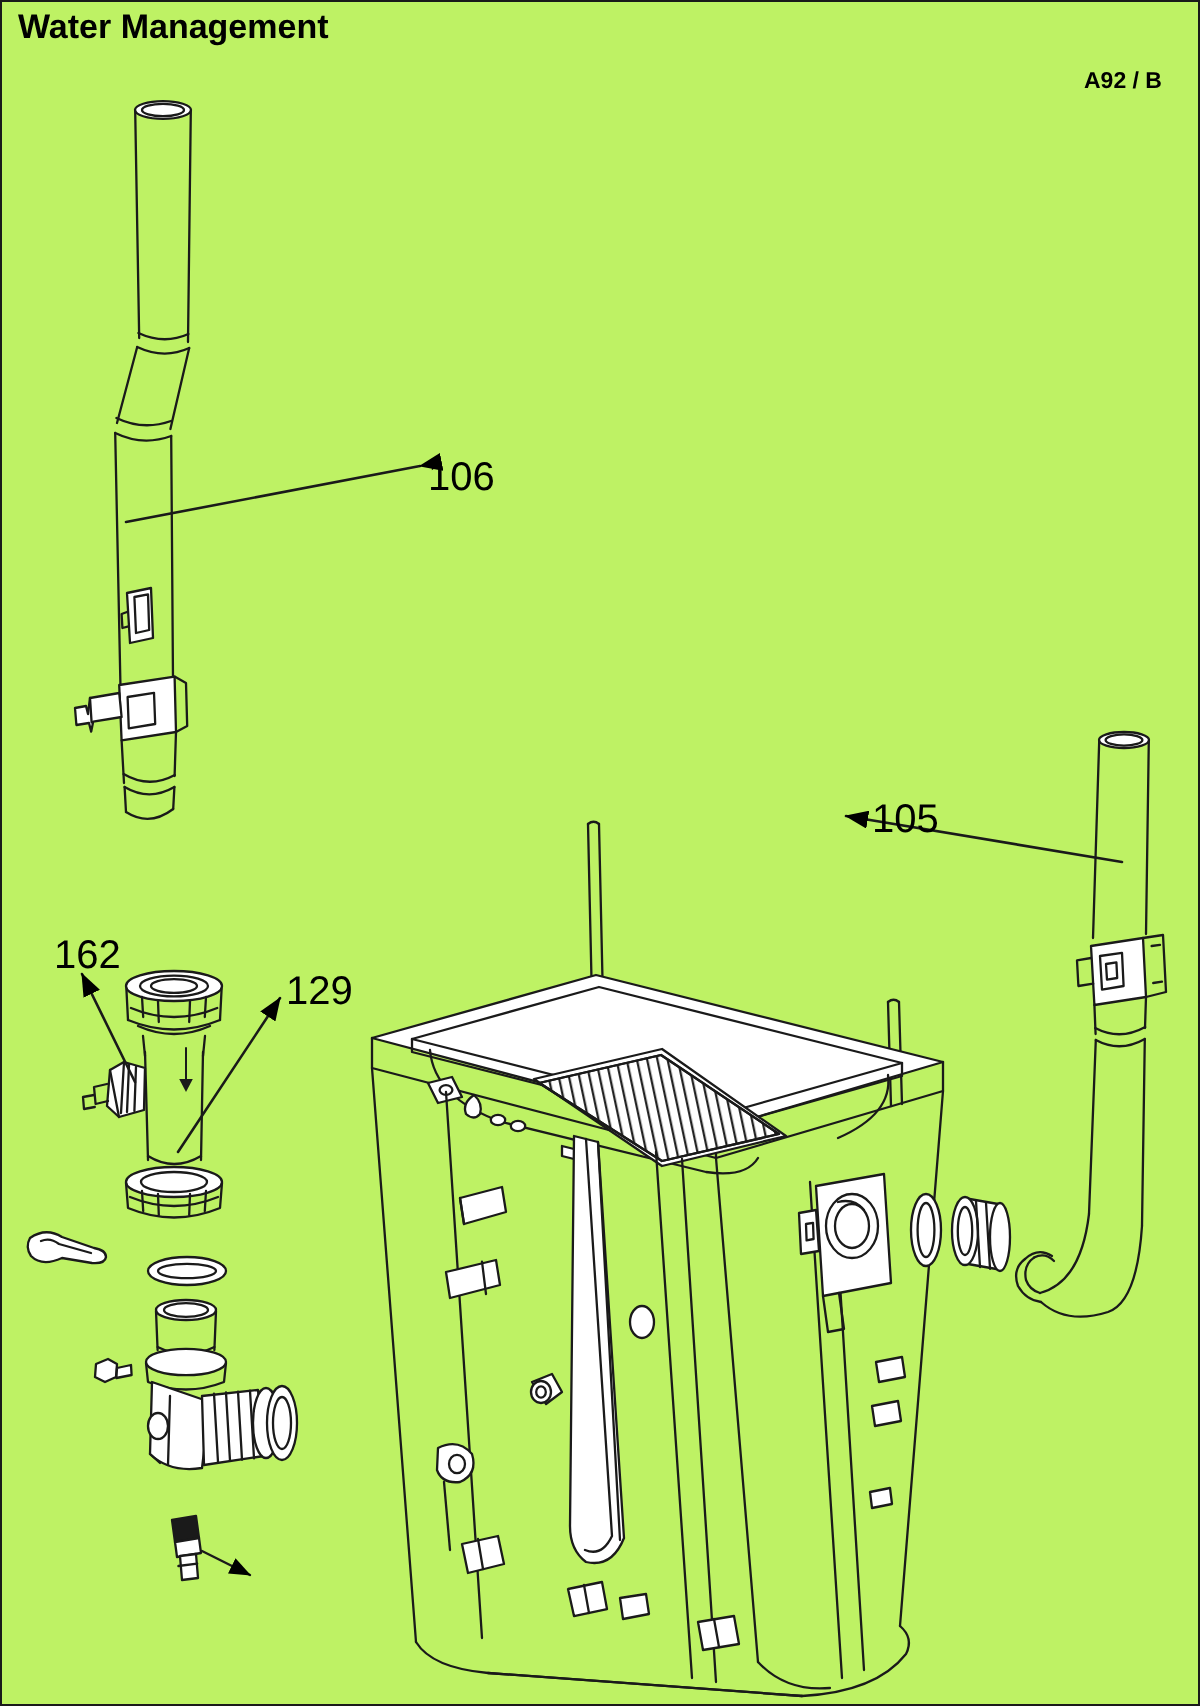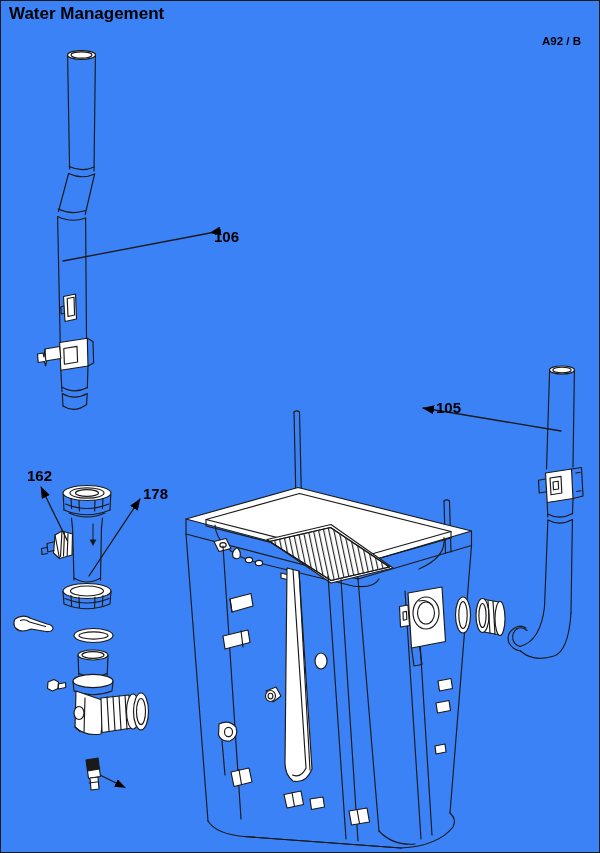--- a/index.html
+++ b/index.html
@@ -7,21 +7,21 @@
     padding: 0;
     background: #ffffff;
   }
   body {
     font-family: "Liberation Sans", sans-serif;
   }
   #page {
     position: relative;
     width: 600px;
     height: 853px;
-    background: #3b82f6;
+    background: #bef264;
     border: 1px solid #1a1a1a;
     box-sizing: border-box;
     overflow: hidden;
   }
   #header-title {
     position: absolute;
     left: 8px;
     top: 3px;
     font-size: 17px;
     font-weight: bold;
@@ -34,22 +34,22 @@
     right: 18px;
     top: 9px;
     font-size: 11.5px;
     font-weight: bold;
     color: #000000;
     white-space: nowrap;
     margin-top: 25px;
   }
   .callout {
     position: absolute;
-    font-size: 15px;
-    font-weight: bold;
+    font-size: 20px;
+    font-weight: normal;
     color: #000000;
     white-space: nowrap;
   }
   #c106 { left: 213px; top: 227px; }
   #c105 { left: 387px; top: 398px; margin-left: 48px; }
   #c104 { left: 26px;  top: 466px; }
   #c107 { left: 142px; top: 484px; }
   #artwork {
     position: absolute;
     left: 0;
@@ -382,15 +382,15 @@
 
         <path d="M243.0 835.5 L400.0 847.0"></path>
       </g>
 
     </g>
   </svg>
 
   <div class="callout" id="c106">106</div>
   <div class="callout" id="c105">105</div>
   <div class="callout" id="c104">162</div>
-  <div class="callout" id="c107">178</div>
+  <div class="callout" id="c107">129</div>
 
 </div>
 
 </body></html>

